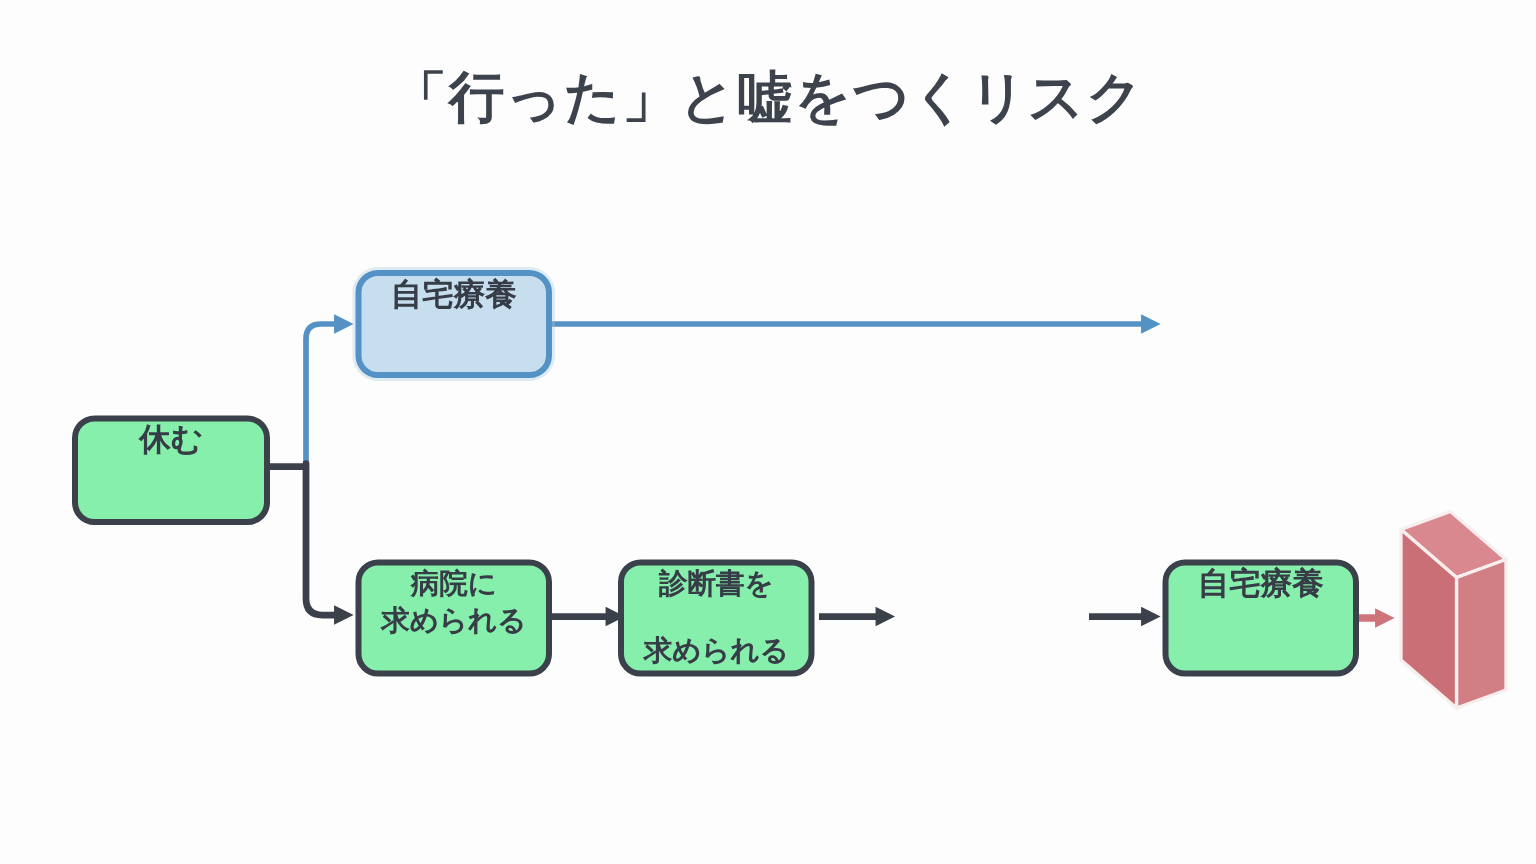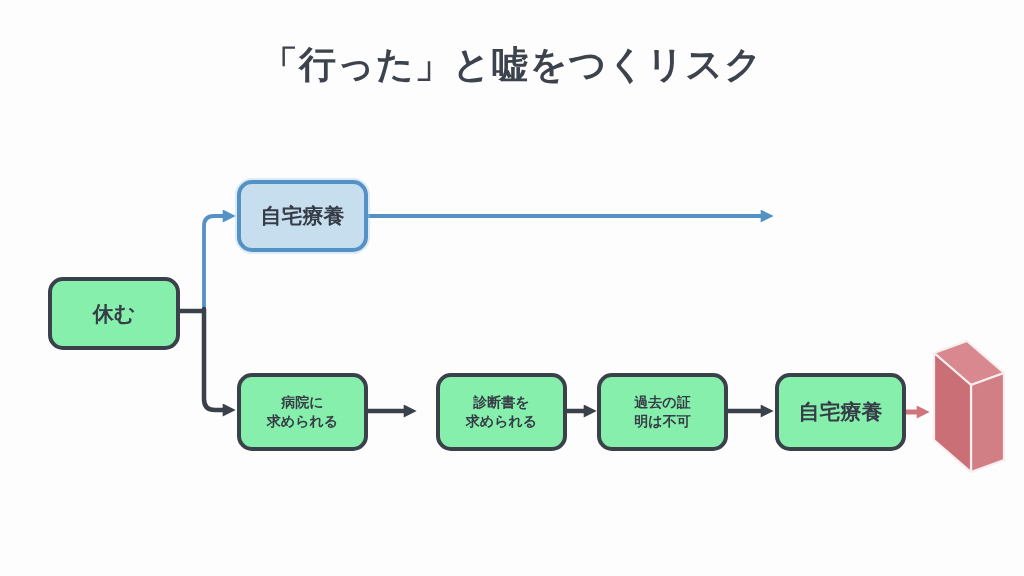--- a/index.html
+++ b/index.html
@@ -19,38 +19,38 @@
     font-weight:800;
     letter-spacing:1px;
     color:#3d434d;
   }
   .node{
     position:absolute;
     box-sizing:border-box;
     display:flex;
     flex-direction:column;
     align-items:center;
-    justify-content:center;
+    justify-content:flex-start;
     border-radius:15px;
     font-weight:700;
     text-align:center;
     color:#363d47;
   }
   .node .ln{display:block;}
   .node-gray{
     background:#86efac;
     border:4px solid #3a414b;
   }
   .node-blue{
     background:#c7deef;
     border:4px solid #5491c4;
     box-shadow:0 0 0 2px rgba(160,200,230,0.35);
   }
   .one-line{font-size:21px;line-height:1.2;}
-  .two-line{font-size:14px;line-height:1.34;}
+  .two-line{font-size:19px;line-height:1.34;}
   .edges{position:absolute;left:0;top:0;pointer-events:none;}
 </style>
 </head>
 <body>
 
 <div class="canvas">
 
   <div class="title">「行った」と嘘をつくリスク</div>
 
   <svg class="edges" width="1024" height="576" viewBox="0 0 1024 576">
@@ -94,27 +94,23 @@
   <div class="node node-blue one-line" style="left:237px;top:180px;width:131px;height:72px;">
     <span class="ln">自宅療養</span>
   </div>
 
 
   <div class="node node-gray two-line" style="left:237px;top:373px;width:131px;height:78px;">
     <span class="ln">病院に</span>
     <span class="ln">求められる</span>
   </div>
 
-  <div class="node node-gray two-line" style="left:436px;top:373px;width:131px;height:78px;">
+  <div class="node node-gray two-line" style="left:412px;top:373px;width:131px;height:78px;gap:20px;">
     <span class="ln">診断書を</span>
     <span class="ln">求められる</span>
   </div>
 
-  <div class="node node-gray two-line" style="left:597px;top:373px;width:131px;height:78px;">
-    <span class="ln">過去の証</span>
-    <span class="ln">明は不可</span>
-  </div>
 
   <div class="node node-gray one-line" style="left:775px;top:373px;width:131px;height:78px;">
     <span class="ln">自宅療養</span>
   </div>
 
 </div>
 
 </body></html>

